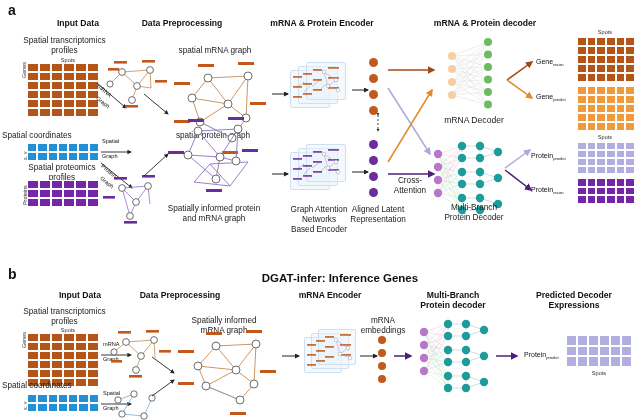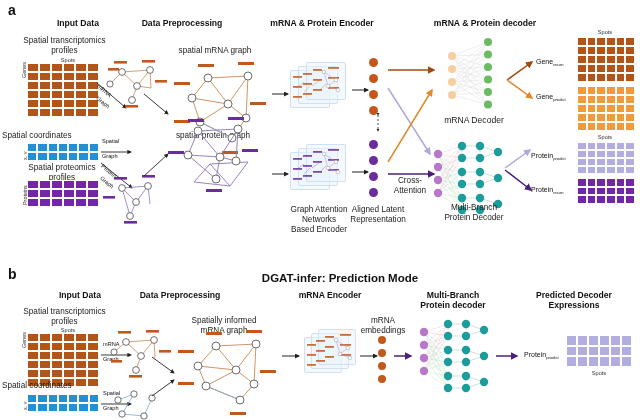--- a/index.html
+++ b/index.html
@@ -192,20 +192,22 @@
     <g fill="#6b2d9b">
       <rect x="14" y="5" width="13" height="2.6"></rect>
         <rect x="42" y="3" width="13" height="2.6"></rect>
       <rect x="3" y="24" width="12" height="2.6"></rect>
         <rect x="24" y="49" width="13" height="2.6"></rect>
     </g>
   </svg>
 
   <div class="abs lbl" style="left:160px;top:46px;width:110px;">spatial mRNA graph</div>
   <div class="abs lbl" style="left:158px;top:131px;width:110px;">spatial protein graph</div>
+  <div class="abs lbl" style="left:146px;top:204px;width:136px;white-space:pre-line;">Spatially informed protein
+and mRNA graph</div>
 
   <svg class="abs" style="left:142px;top:92px;" width="34" height="32">
     <line x1="2" y1="2" x2="26" y2="22" stroke="#222" stroke-width="0.9" marker-end="url(#ah-k)"></line>
   </svg>
   <svg class="abs" style="left:142px;top:150px;" width="34" height="34">
     <line x1="2" y1="26" x2="26" y2="4" stroke="#222" stroke-width="0.9" marker-end="url(#ah-k)"></line>
   </svg>
 
   <svg class="abs" style="left:170px;top:56px;" width="104" height="145">
     <g stroke="#c88a52" stroke-width="0.9" fill="none">
@@ -653,21 +655,21 @@
       <i style="background:#7526a8"></i>
       <i style="background:#7526a8"></i>
       <i style="background:#7526a8"></i>
       <i style="background:#7526a8"></i>
       <i style="background:#7526a8"></i>
       <i style="background:#7526a8"></i>
       <i style="background:#7526a8"></i>
     </div>
 
   <div class="abs panel-ltr" style="left:8px;top:266px;">b</div>
-  <div class="abs ttl" style="left:190px;top:272px;width:300px;">DGAT-infer: Prediction Mode</div>
+  <div class="abs ttl" style="left:190px;top:272px;width:300px;">DGAT-infer: Inference Genes</div>
 
   <div class="abs colhdr" style="left:30px;top:291px;width:100px;">Input Data</div>
   <div class="abs colhdr" style="left:120px;top:291px;width:120px;">Data Preprocessing</div>
   <div class="abs colhdr" style="left:280px;top:291px;width:100px;">mRNA Encoder</div>
   <div class="abs colhdr" style="left:398px;top:291px;width:110px;white-space:pre-line;">Multi-Branch
 Protein decoder</div>
   <div class="abs colhdr" style="left:516px;top:291px;width:116px;white-space:pre-line;">Predicted Decoder
 Expressions</div>
 
   <div class="abs lbl" style="left:2px;top:307px;width:125px;white-space:pre-line;">Spatial transcriptomics

